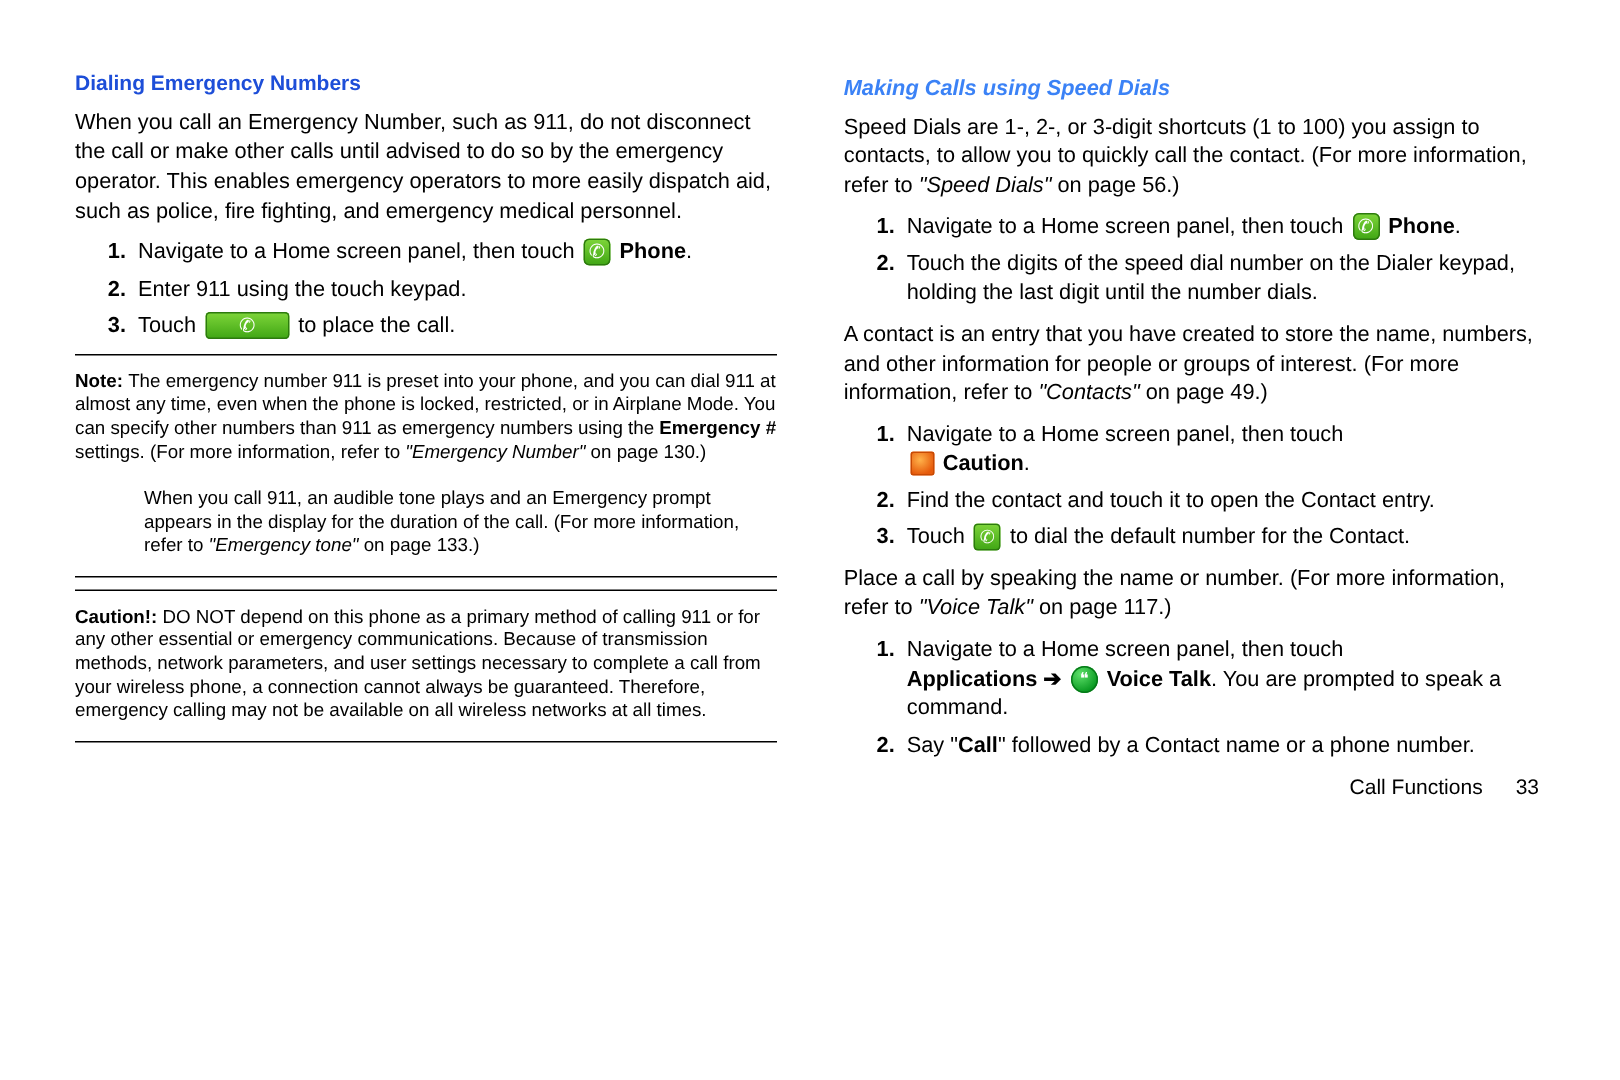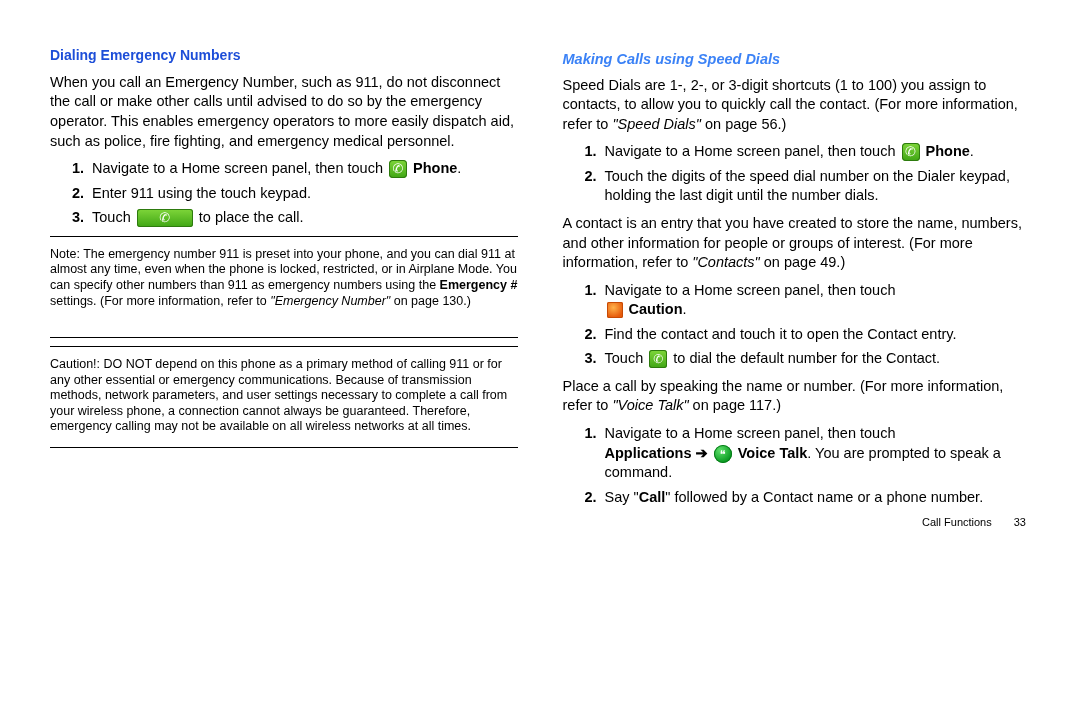--- a/index.html
+++ b/index.html
@@ -40,21 +40,21 @@
   ol li { margin: 1px 0 5px 0; padding-left: 4px; }
   ol li::marker { font-weight: bold; }
   .bold { font-weight: bold; }
   .ital { font-style: italic; }
   .hr { border: 0; border-top: 1px solid #000; margin: 8px 0; }
   .notebox {
     font-size: 12.5px;
     line-height: 1.25;
     padding: 2px 0 4px 0;
   }
-  .notebox .lbl { font-weight: normal; }
+  .notebox .lbl { font-weight: bold; }
   .notebox-body { padding-left: 46px; display: block; }
   .icon {
     display: inline-block;
     vertical-align: middle;
     margin: 0 2px;
   }
   
   .phone-icon {
     width: 18px; height: 18px; border-radius: 4px;
     background: linear-gradient(#7fd63a,#3fa514);
@@ -95,21 +95,21 @@
     width: 18px; height: 18px; border-radius: 50%;
     background: radial-gradient(circle at 35% 30%, #5ee06a, #0a9a22 70%);
     position: relative; box-shadow: 0 0 0 1px #067a18 inset;
   }
   .voice-icon::after {
     content:"❝"; position:absolute; inset:0; color:#fff; font-size:11px;
     text-align:center; line-height:18px;
   }
   .footer {
     text-align: right;
-    font-size: 11px;
+    font-size: 14px;
     margin-top: 6px;
     padding-right: 4px;
   }
   .footer .num { margin-left: 22px; }
 </style>
 </head>
 <body>
 
 <div class="columns">
 
@@ -124,20 +124,23 @@
       <li>Enter 911 using the touch keypad.</li>
       <li>
         <span>Touch </span><span class="icon call-btn"></span><span> to place the call.</span>
       </li>
     </ol>
 
     <hr class="hr">
     <div class="notebox">
       <span class="lbl">Note: </span><span>The emergency number 911 is preset into your phone, and you can dial 911 at almost any time, even when the phone is locked, restricted, or in Airplane Mode. You can specify other numbers than 911 as emergency numbers using the </span><span class="bold">Emergency #</span><span> settings. (For more information, refer to </span><span class="ital">"Emergency Number"</span><span> on page 130.)</span>
       <br><br>
+      <span class="notebox-body">
+        <span>When you call 911, an audible tone plays and an Emergency prompt appears in the display for the duration of the call. (For more information, refer to </span><span class="ital">"Emergency tone"</span><span> on page 133.)</span>
+      </span>
     </div>
     <hr class="hr">
 
     <hr class="hr">
     <div class="notebox">
       <span class="lbl">Caution!: </span><span>DO NOT depend on this phone as a primary method of calling 911 or for any other essential or emergency communications. Because of transmission methods, network parameters, and user settings necessary to complete a call from your wireless phone, a connection cannot always be guaranteed. Therefore, emergency calling may not be available on all wireless networks at all times.</span>
     </div>
     <hr class="hr">
   </div>
 

